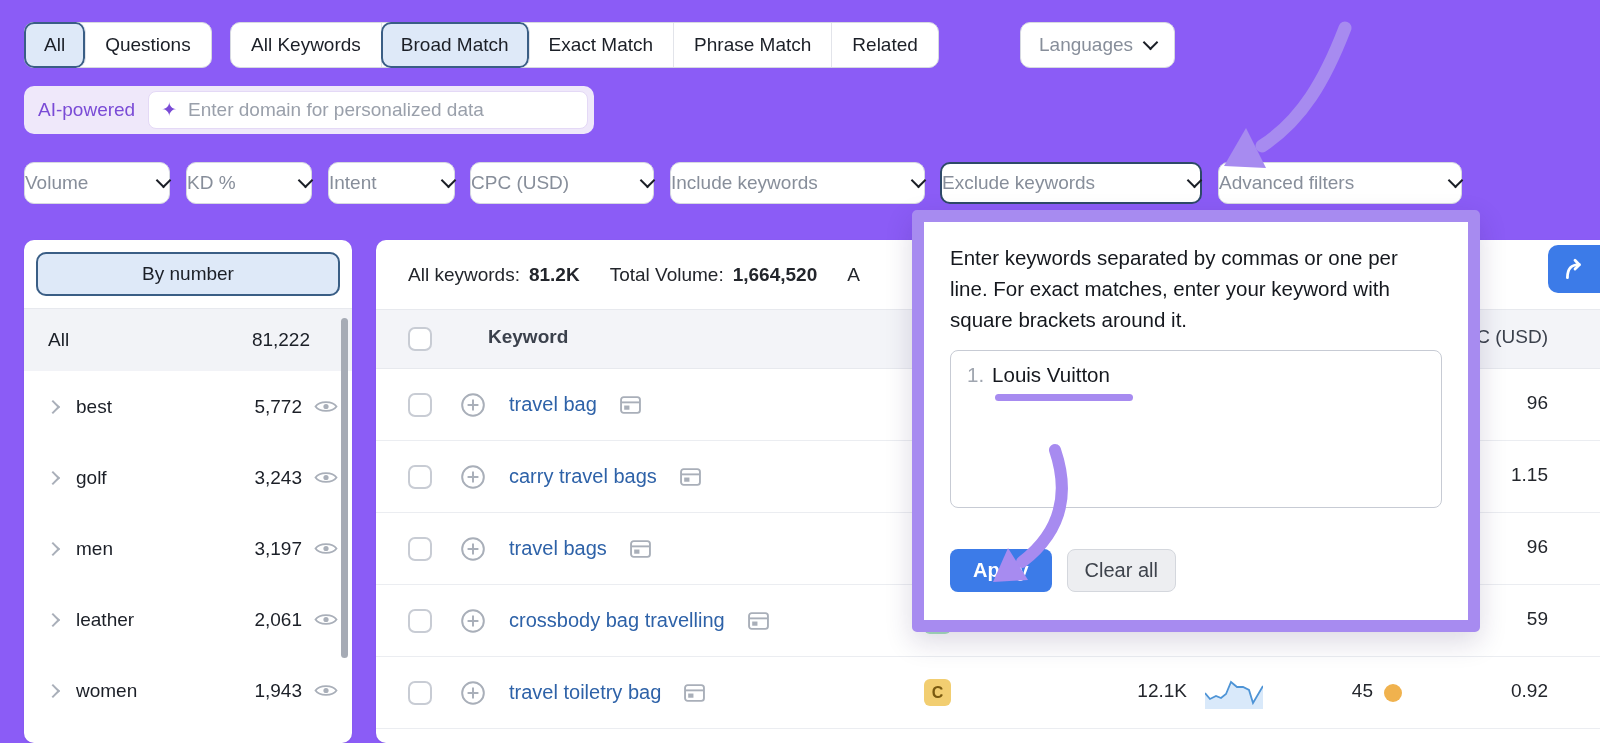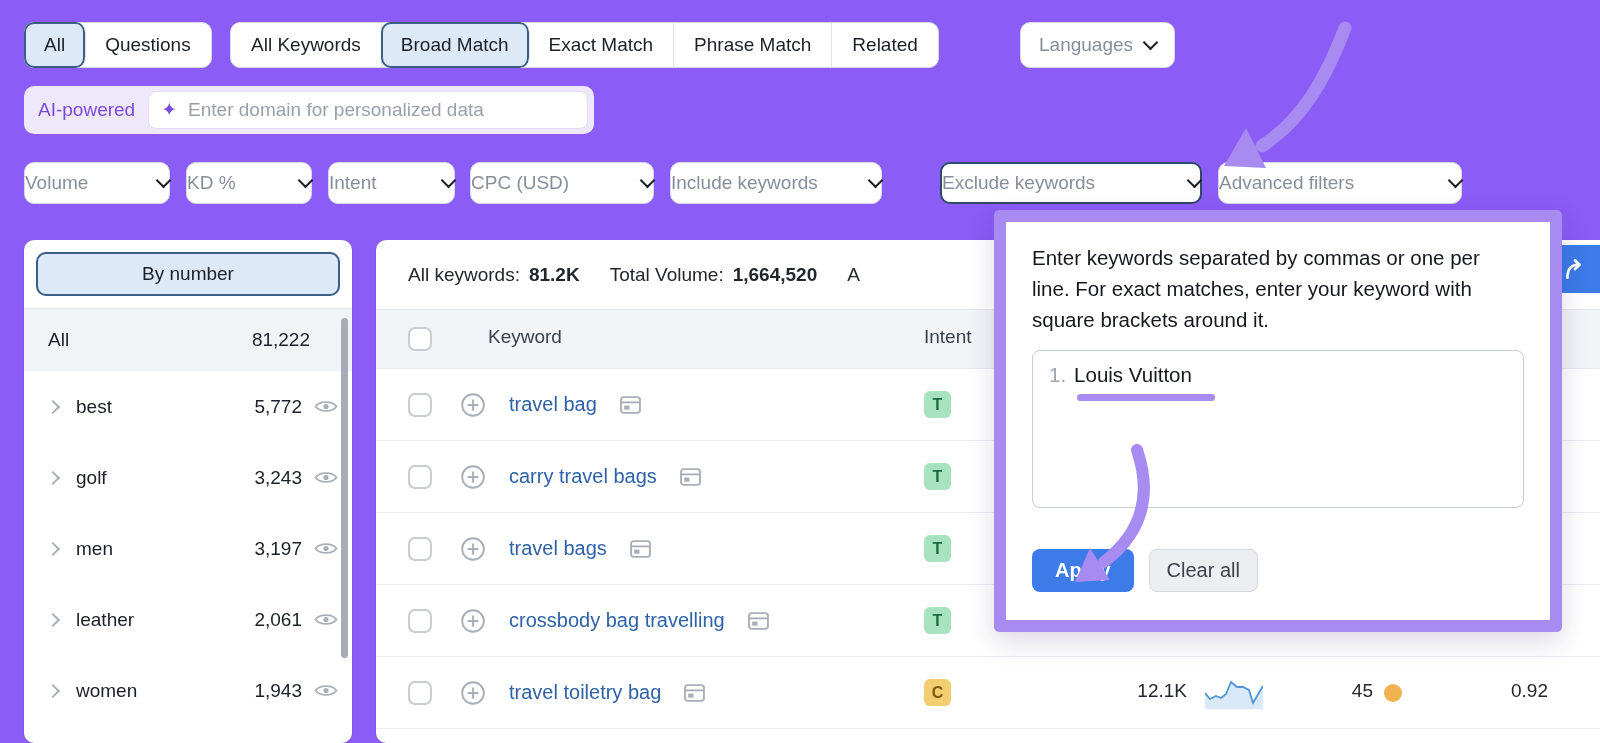--- a/index.html
+++ b/index.html
@@ -60,40 +60,40 @@
     border-radius:10px 0 0 10px;box-shadow:0 1px 2px rgba(27,31,38,.08);}
   #stats{height:69px;display:flex;align-items:center;padding-left:32px;font-size:19px;color:#23262C;}
   .stat-label{margin-right:9px;}
   .stat-value{font-weight:bold;margin-right:30px;}
   #export-btn{position:absolute;left:1548px;top:245px;width:64px;height:48px;border-radius:10px;
     background:#3C7BE8;display:flex;align-items:center;padding-left:14px;z-index:10;cursor:pointer;}
   #colhead{position:relative;height:58px;background:#F3F4F8;border-top:1px solid #E7E9EE;
     border-bottom:1px solid #E7E9EE;font-size:19px;color:#3B414C;}
   .cbx{width:24px;height:24px;background:#fff;border:2px solid #C8CCD4;border-radius:7px;box-sizing:border-box;}
   #colhead .cbx{position:absolute;left:32px;top:17px;}
-  .col-keyword{position:absolute;left:112px;top:16px;}
+  .col-keyword{position:absolute;left:112px;top:16px;font-weight:bold;}
   .col-intent{position:absolute;left:548px;top:16px;}
   .col-cpc{position:absolute;right:52px;top:16px;}
   .row{position:relative;height:71px;border-bottom:1px solid #EBEDF1;}
   .row .cbx{position:absolute;left:32px;top:24px;}
   .kw-wrap{position:absolute;left:84px;top:0;height:100%;display:flex;align-items:center;gap:23px;}
   .kw-link{color:#2E62A8;font-size:20px;cursor:pointer;}
   .badge{position:absolute;left:548px;top:22px;width:27px;height:27px;border-radius:6px;
     display:flex;align-items:center;justify-content:center;font-size:16px;font-weight:bold;}
   .badge.t{background:#A9E2BE;color:#1E6B3C;}
   .badge.c{background:#F2CE71;color:#7A5A10;}
   .cellnum{position:absolute;top:23px;font-size:19px;color:#23262C;}
   .cell-vol{right:413px;}
   .cell-kd{right:227px;}
   .cell-cpc{right:52px;}
   .kd-dot{position:absolute;left:1008px;top:27px;width:18px;height:18px;border-radius:50%;background:#F0B24E;}
   .spark{position:absolute;left:829px;top:20px;}
 
   
-  #popup{position:absolute;left:994px;top:210px;width:568px;height:422px;box-sizing:border-box;
+  #popup{position:absolute;left:912px;top:210px;width:568px;height:422px;box-sizing:border-box;
     border:12px solid #A78BF0;border-radius:5px;background:#fff;z-index:40;
     box-shadow:0 10px 28px rgba(40,20,80,.16);}
   #popup-inner{position:relative;width:100%;height:100%;box-sizing:border-box;padding:21px 26px;}
   #popup-instructions{font-size:20.5px;line-height:1.5;color:#15181E;width:470px;}
   #kwbox{margin-top:15px;height:158px;border:1px solid #C7CBD4;border-radius:8px;box-sizing:border-box;
     padding:12px 16px;cursor:text;}
   #kwline{display:flex;align-items:baseline;font-size:20.5px;}
   #kw-num{color:#A0A6B0;margin-right:8px;}
   #kw-text{color:#15181E;}
   #kw-underline{margin:7px 0 0 28px;width:138px;height:7px;border-radius:4px;background:#A78BF0;}
@@ -143,21 +143,21 @@
     <span class="chev"></span>
   </div>
   <div class="filter-btn" style="left:328px;width:127px;">
     <span>Intent</span>
     <span class="chev"></span>
   </div>
   <div class="filter-btn" style="left:470px;width:184px;">
     <span>CPC (USD)</span>
     <span class="chev"></span>
   </div>
-  <div class="filter-btn" style="left:670px;width:212px;">
+  <div class="filter-btn" style="left:670px;width:255px;">
     <span>Include keywords</span>
     <span class="chev"></span>
   </div>
   <div class="filter-btn active" style="left:940px;width:262px;">
     <span>Exclude keywords</span>
     <span class="chev"></span>
   </div>
   <div class="filter-btn" style="left:1218px;width:244px;">
     <span>Advanced filters</span>
     <span class="chev"></span>

